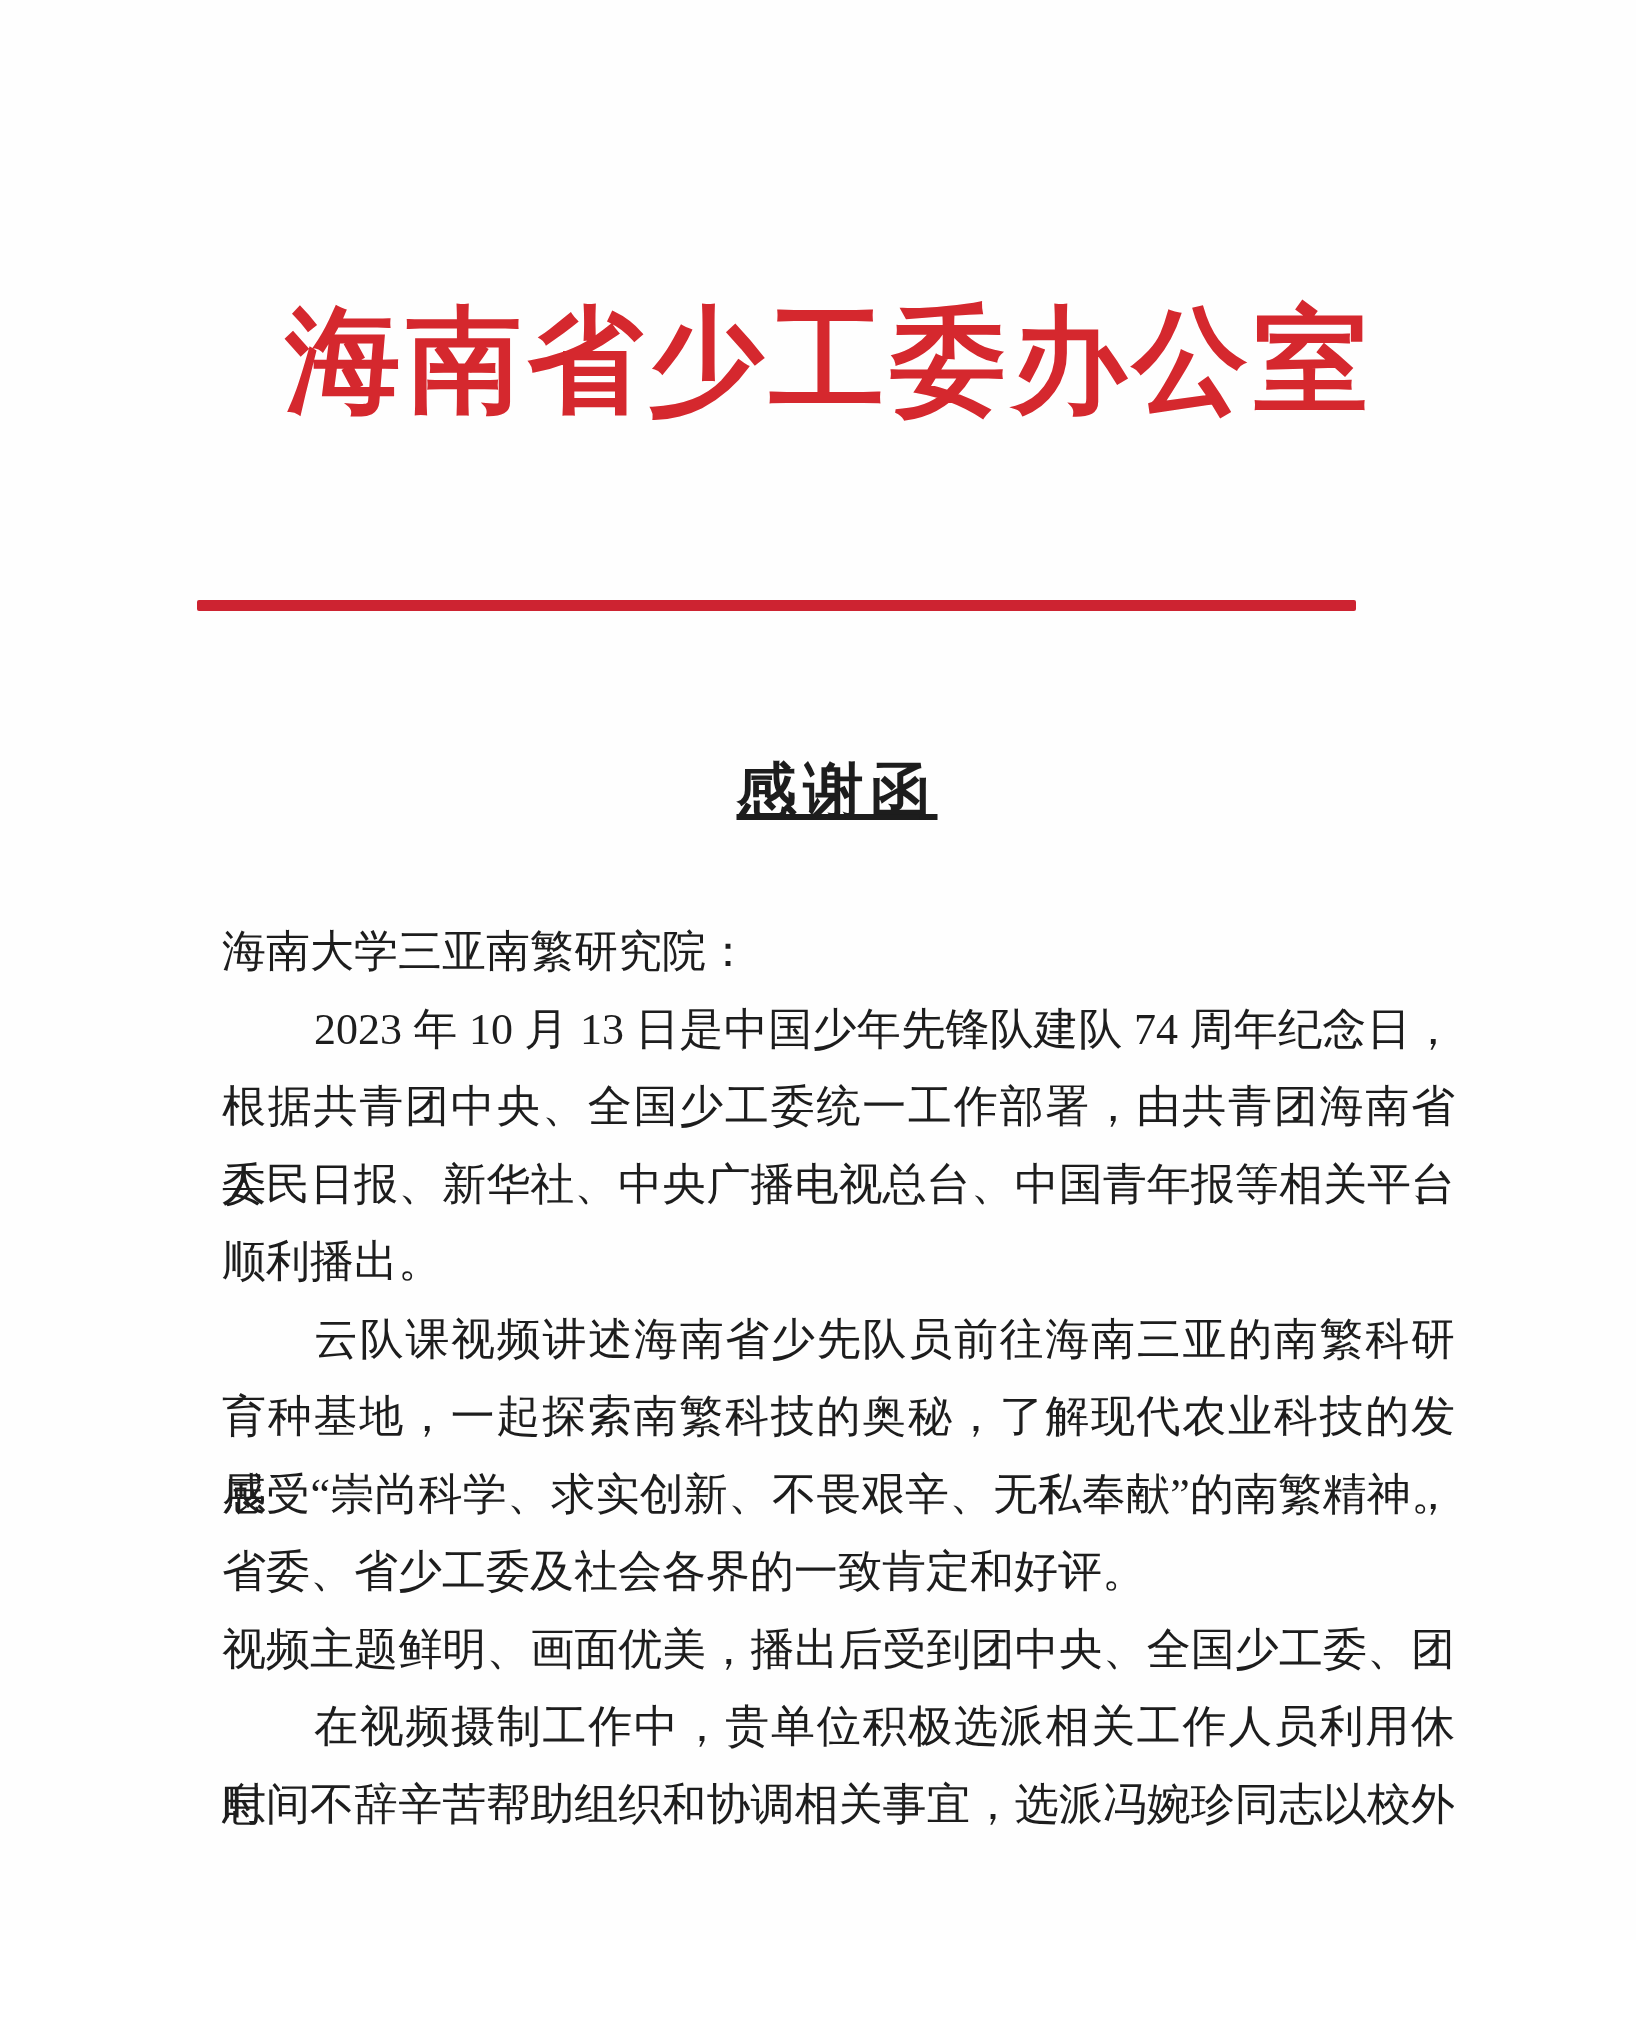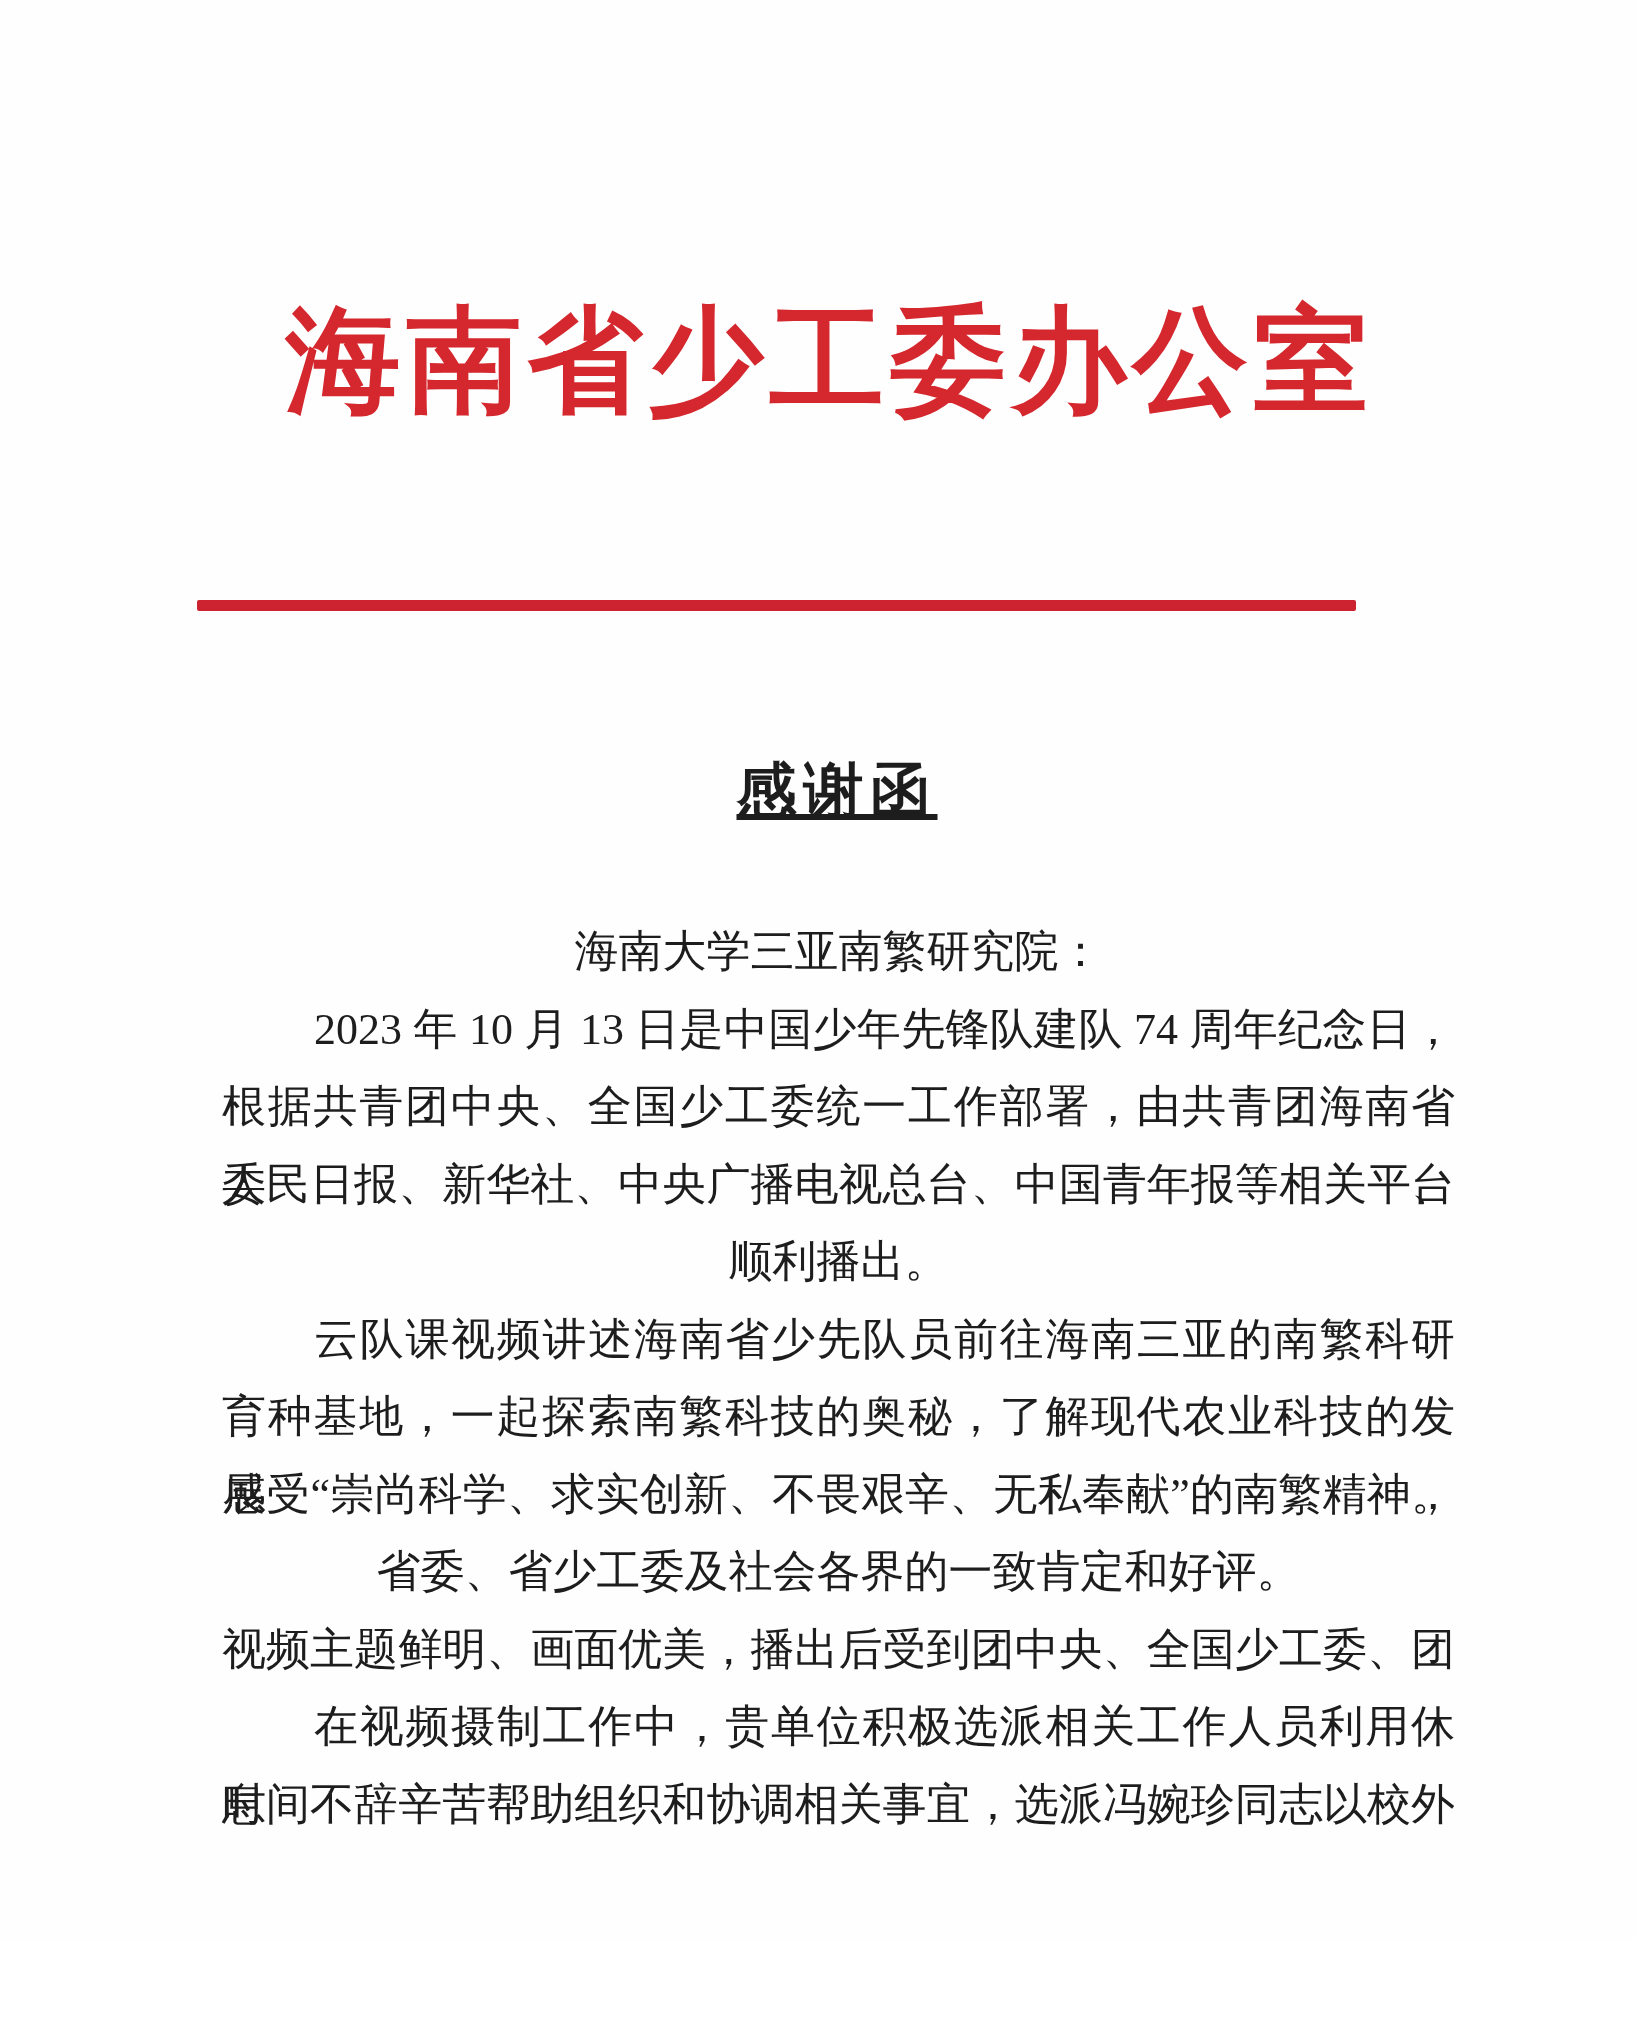--- a/index.html
+++ b/index.html
@@ -60,21 +60,21 @@
     top: 913px;
     left: 222px;
     width: 1233px;
     color: var(--ink, #1d1d1d);
   }
   .line {
     height: 77.5px;
     line-height: 77.5px;
     font-size: 44px;
     white-space: nowrap;
-    text-align: center;
+    text-align: left;
   }
   .line.justify {
     white-space: normal;
     text-align: justify;
     text-align-last: justify;
   }
   .line.indent {
     text-indent: 92px;
   }
 </style>

